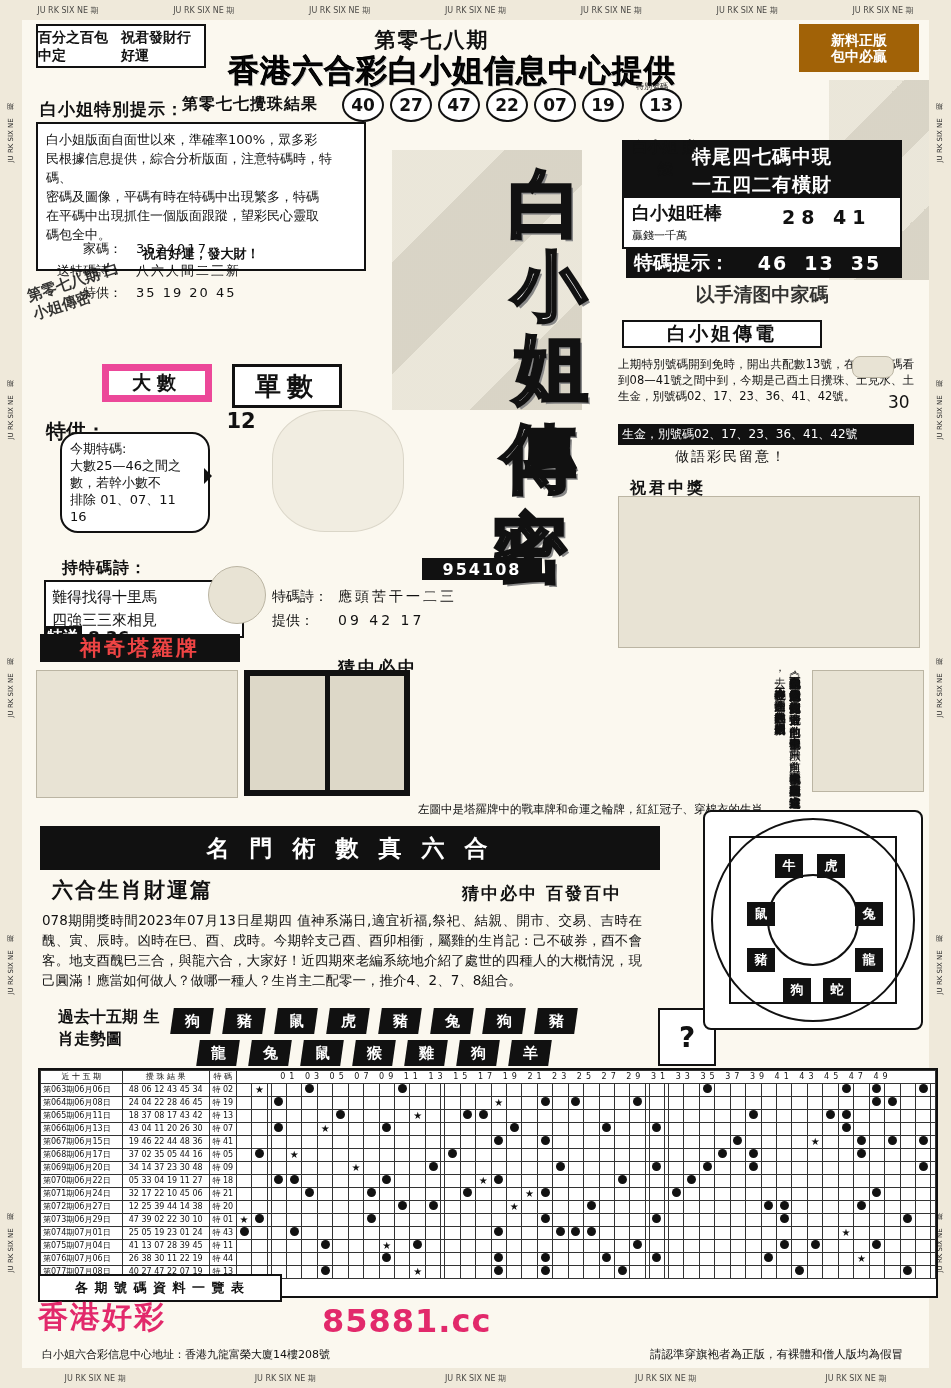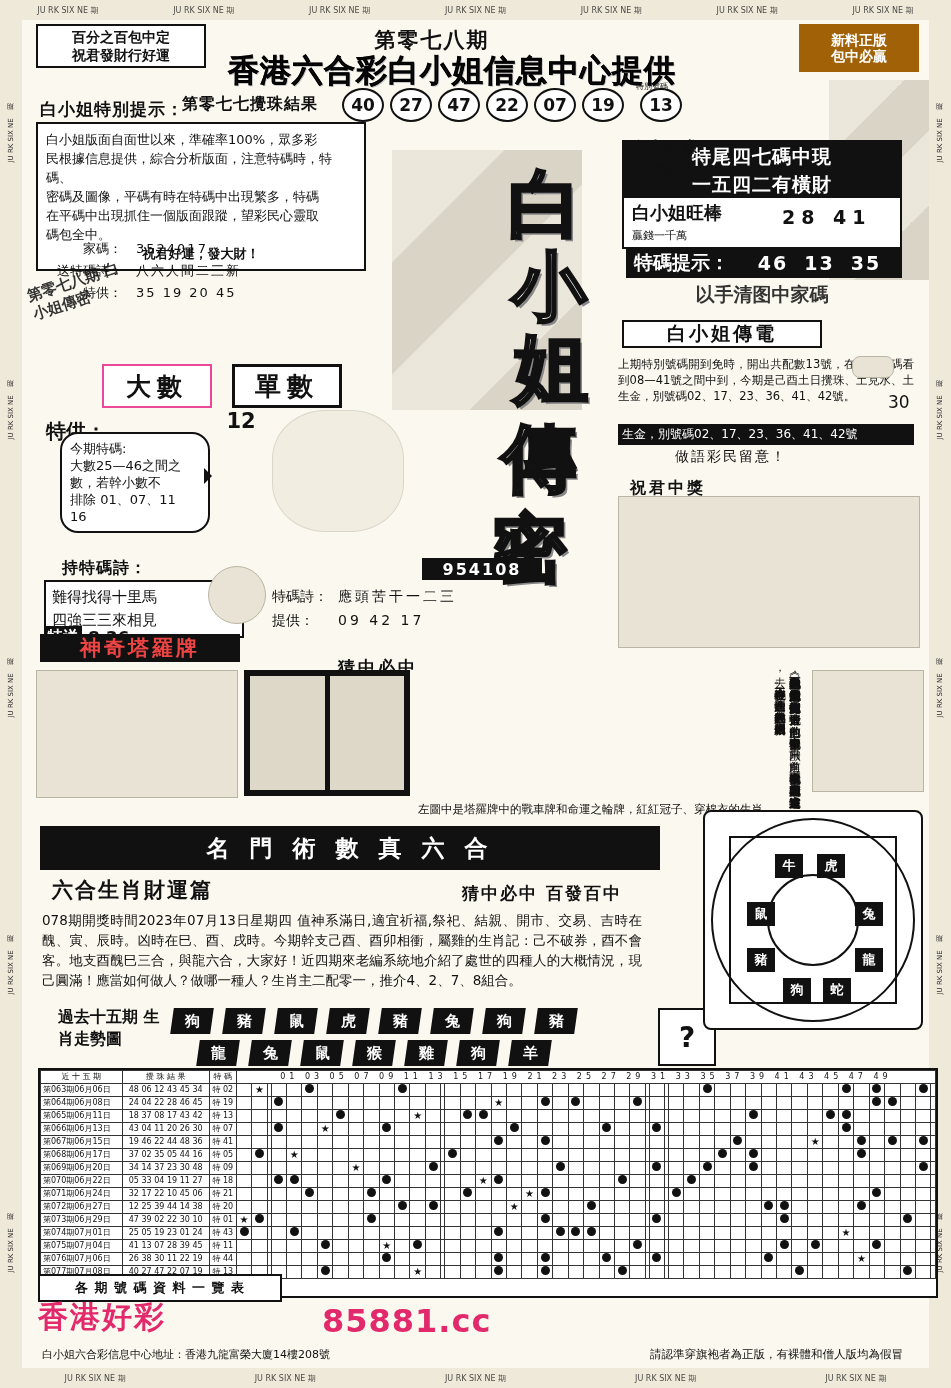--- a/index.html
+++ b/index.html
@@ -49,42 +49,42 @@
   #balls{top:68px;left:320px;width:420px;display:flex;gap:6px;align-items:center;}
   .ball{
     width:38px;height:30px;border-radius:50%;border:2px solid #111;background:#fff;
     display:flex;align-items:center;justify-content:center;font-size:17px;font-weight:bold;
   }
   .ball.special{margin-left:10px;}
   #special-note{position:absolute;top:62px;left:610px;width:40px;font-size:8px;line-height:9px;text-align:center;}
 
   
   #promo-box{top:4px;left:14px;width:170px;height:44px;border:2px solid #111;background:#fff;
-    display:flex;flex-direction:column;align-items:center;justify-content:center;font-size:14px;font-weight:bold;line-height:18px;}
+    display:flex;flex-direction:row;align-items:center;justify-content:center;font-size:14px;font-weight:bold;line-height:18px;}
 
   
   #stamp{top:4px;right:10px;width:120px;height:48px;background:#a16207;color:#fff;
     display:flex;flex-direction:column;align-items:center;justify-content:center;font-size:14px;font-weight:bold;line-height:16px;}
 
   
   #intro{top:102px;left:14px;width:330px;border:2px solid #111;background:#fff;padding:6px 8px;box-sizing:border-box;
     font-size:13px;line-height:19px;}
   #intro .center{text-align:center;font-weight:bold;}
 
   #codes{top:218px;left:30px;width:330px;font-size:13px;line-height:22px;}
   .kv{display:flex;}
   .kv .k{width:70px;text-align:right;}
   .kv .v{padding-left:14px;letter-spacing:2px;}
 
   
   #left-vert{top:250px;left:6px;width:110px;font-size:15px;font-weight:bold;transform:rotate(-18deg);opacity:.85;}
 
   
-  #big-box{top:344px;left:80px;width:110px;height:44px;border:2px solid #ec4899;background:#fff;
-     display:flex;align-items:center;justify-content:center;font-size:25px;font-weight:bold;letter-spacing:6px;}
+  #big-box{top:344px;left:80px;width:110px;height:38px;border:7px solid #ec4899;background:#fff;
+     display:flex;align-items:center;justify-content:center;font-size:19px;font-weight:bold;letter-spacing:6px;}
   #odd-box{top:344px;left:210px;width:110px;height:44px;border:3px solid #111;background:#fff;
      display:flex;align-items:center;justify-content:center;font-size:26px;font-weight:bold;letter-spacing:6px;}
   #provide-label{top:398px;left:24px;font-size:20px;font-weight:bold;}
   #num12{top:386px;left:196px;width:46px;height:30px;font-size:21px;font-weight:bold;display:flex;align-items:center;justify-content:center;}
 
   
   #bubble{top:412px;left:38px;width:150px;border:2px solid #111;border-radius:18px;background:#fff;padding:6px 8px;box-sizing:border-box;
     font-size:13px;line-height:17px;}
   #bubble:after{content:"";position:absolute;right:-12px;top:34px;border:8px solid transparent;border-left-color:#111;}
 

